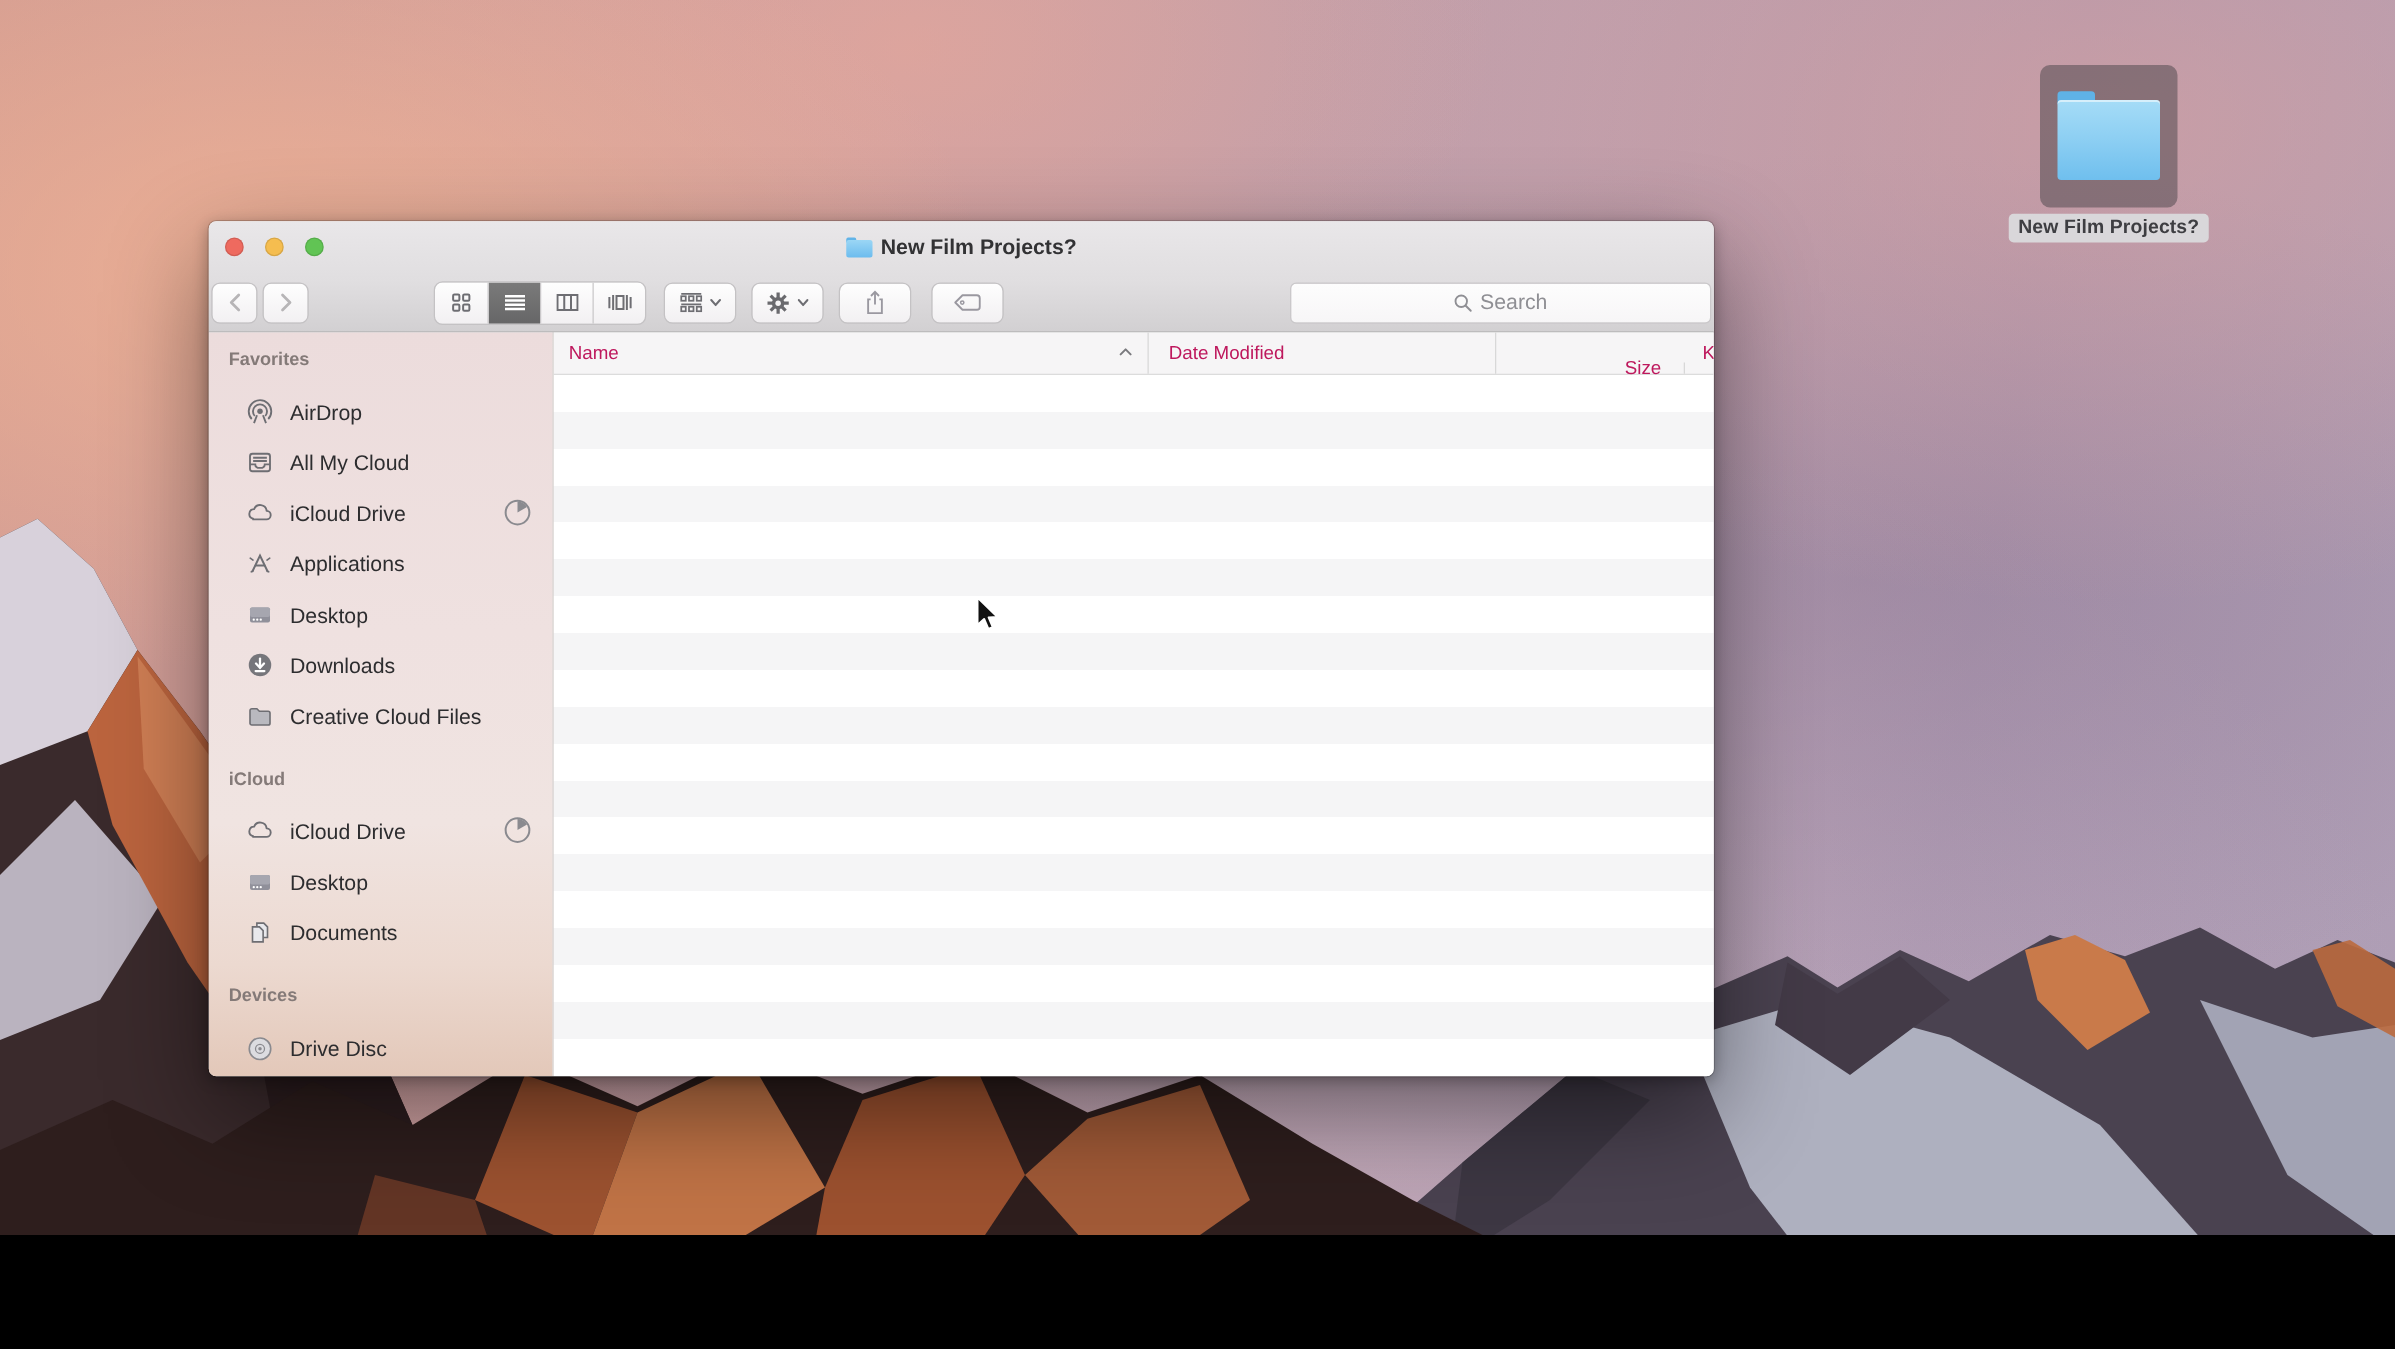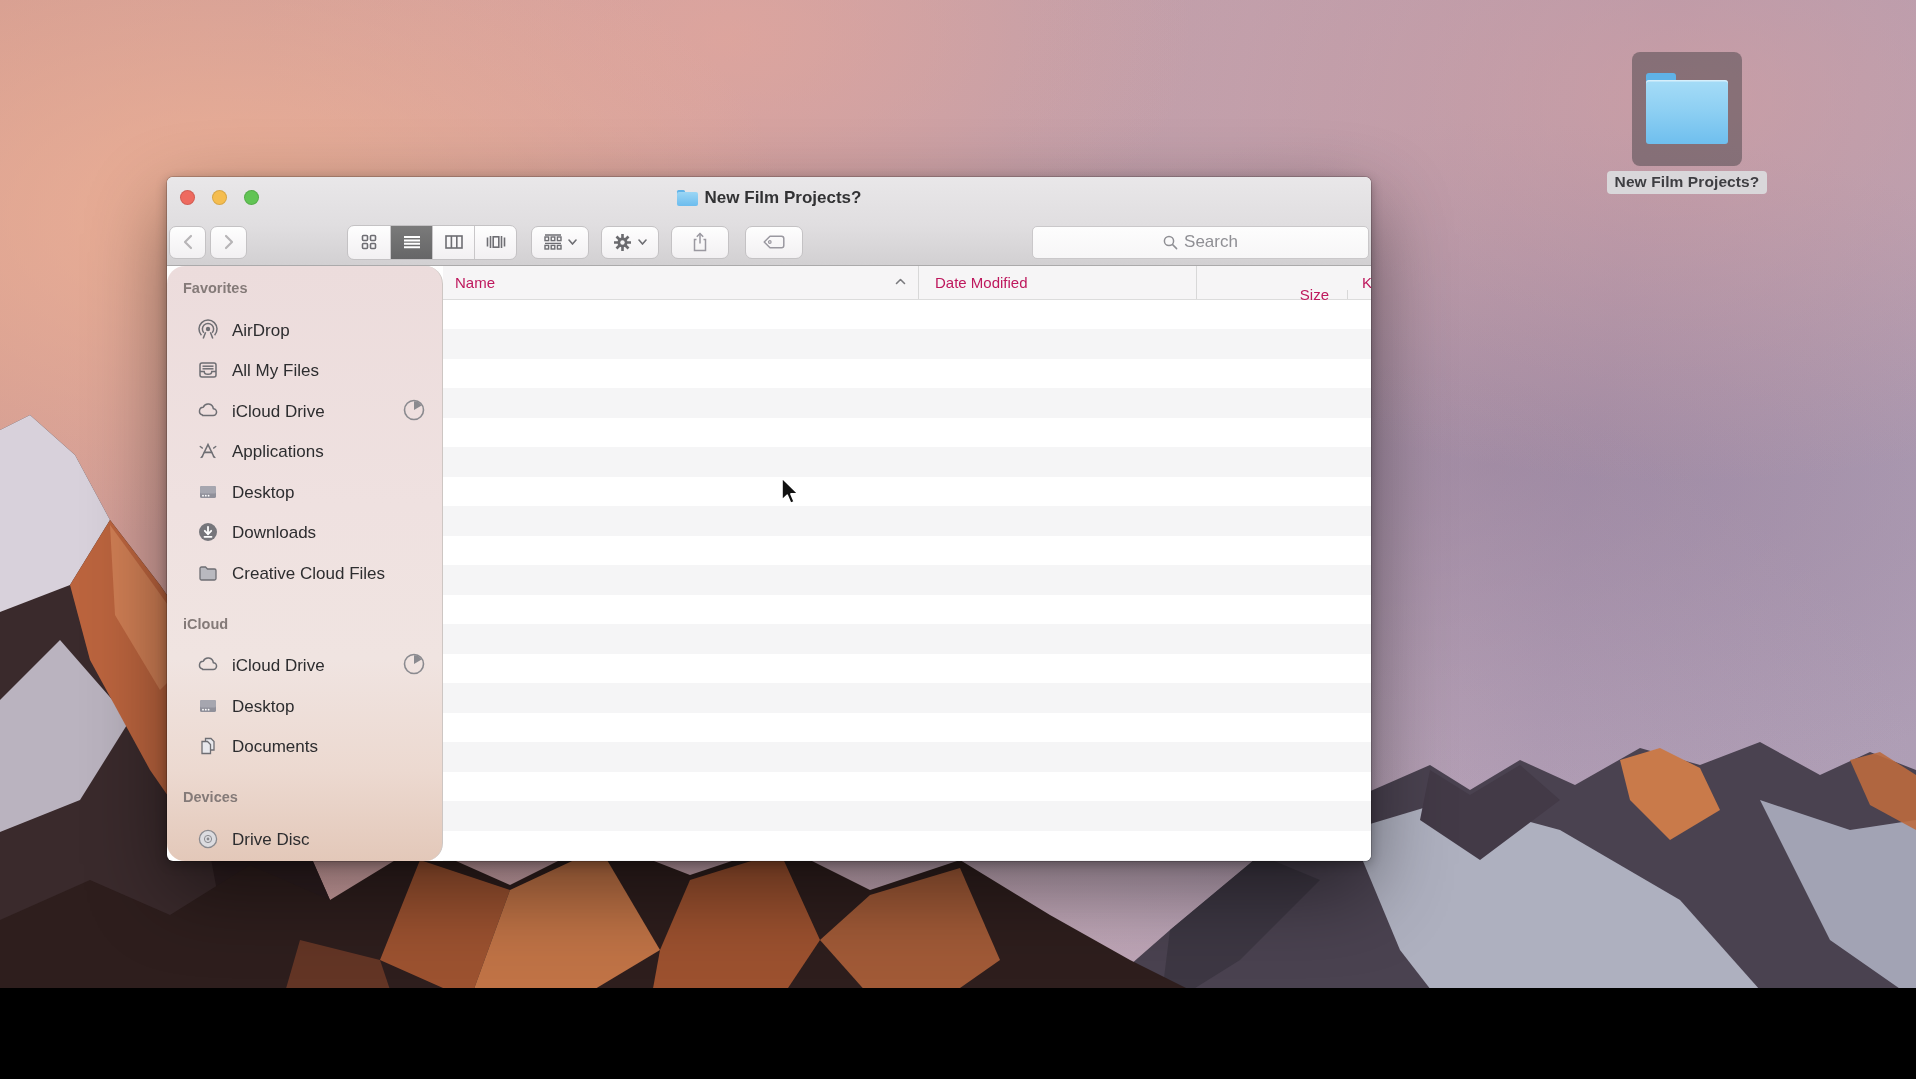--- a/index.html
+++ b/index.html
@@ -51,21 +51,21 @@
   .seg.sel{background:linear-gradient(180deg,#7a7a7a,#666667);}
   .pop{width:58px;gap:6px;}
   .m14{margin-left:14px;} .m12{margin-left:12px;} .m16{margin-left:16px;}
   .onebtn{width:58px;}
   .search-field{margin-left:auto;width:335px;height:31px;border:1px solid #cac8ca;border-radius:5px;
     background:linear-gradient(180deg,#fdfdfd,#f7f6f7);display:flex;align-items:center;justify-content:center;gap:6px;}
   .search-field span{font-size:17px;color:#8f8f94;}
   
   .main{display:flex;height:595px;}
   .sidebar{width:276px;box-sizing:border-box;border-right:1px solid #cdc6c3;padding-top:4px;
-    background:linear-gradient(180deg,#ecdcdc 0%,#efe1e0 40%,#f0e4e1 66%,#ecd9d0 85%,#e3c8b9 100%);border-radius:18px;}
+    background:linear-gradient(180deg,#ecdcdc 0%,#efe1e0 40%,#f0e4e1 66%,#ecd9d0 85%,#e3c8b9 100%);}
   .sect-title{height:30px;display:flex;align-items:flex-end;padding:0 0 4px 16px;box-sizing:border-box;
     font-size:14.5px;font-weight:700;color:#80757350;color:#847a78;}
   .sect-title.later{margin-top:22px;}
   .side-item{height:40.5px;display:flex;align-items:flex-end;padding-left:28px;box-sizing:border-box;gap:11px;}
   .side-item .ic{width:26px;height:22px;display:flex;align-items:center;justify-content:center;flex:none;}
   .side-item .txt{font-size:17px;color:#2d2d2f;white-space:nowrap;}
   .busy{margin-left:auto;margin-right:16px;}
   .content{flex:1;display:flex;flex-direction:column;min-width:0;}
   .cols{height:34px;display:flex;background:#f6f5f6;border-bottom:1px solid #dcdcdc;box-sizing:border-box;
     font-size:15px;color:#be185d;}
@@ -269,21 +269,21 @@
         <span class="ic">
               <svg width="22" height="22" viewBox="0 0 22 22">
                 <g fill="none" stroke="#6e6e73" stroke-width="1.5">
                   <rect x="3" y="4" width="16" height="14" rx="2"></rect>
                   <line x1="5.5" y1="7.2" x2="16.5" y2="7.2"></line>
                   <line x1="5.5" y1="9.8" x2="16.5" y2="9.8"></line>
                   <path d="M3,12.5 h4.2 c0,1.8 1.7,2.8 3.8,2.8 s3.8,-1 3.8,-2.8 H19"></path>
                 </g>
               </svg>
             </span>
-        <span class="txt">All My Files</span>
+        <span class="txt">All My Cloud</span>
       </div>
 
       <div class="side-item">
         <span class="ic">
               <svg width="24" height="22" viewBox="0 0 24 22">
                 <path d="M6.5,15.5 h10.5 a3.4,3.4 0 0 0 0.3,-6.8 a5.2,5.2 0 0 0 -10,-1.4 a3.9,3.9 0 0 0 -0.8,7.7 Z" fill="none" stroke="#6e6e73" stroke-width="1.5" stroke-linejoin="round"></path>
               </svg>
             </span>
         <span class="txt">iCloud Drive</span>
         <span class="busy">

